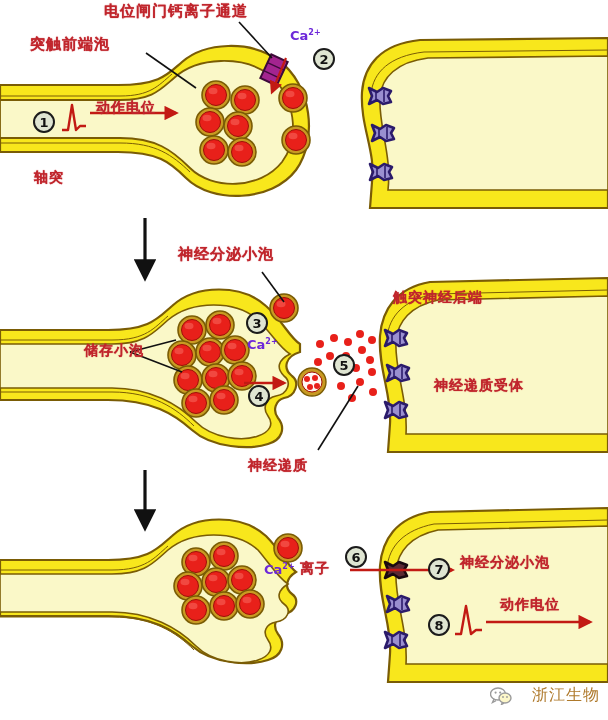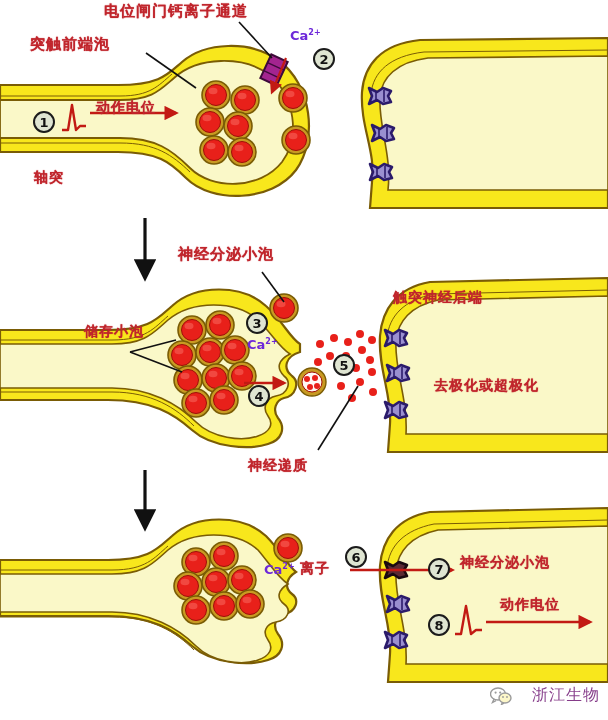--- a/index.html
+++ b/index.html
@@ -35,21 +35,21 @@
     background:#dfe5d2;border:2px solid #1b1b1b;
     color:#111;font-size:13px;font-weight:bold;
     display:flex;align-items:center;justify-content:center;
     font-family:"DejaVu Sans","Liberation Sans",sans-serif;
     box-sizing:border-box;
   }
 
   #watermark{
     position:absolute;right:8px;bottom:14px;
     display:flex;align-items:center;gap:20px;
-    color:#701a75;font-size:16px;
+    color:#a16207;font-size:16px;
     font-family:"DejaVu Sans","Liberation Sans",sans-serif;
     opacity:.85;
   }
   #watermark .wm-text{letter-spacing:1px;}
 </style>
 </head>
 <body>
 
 <div id="stage">
 
@@ -273,23 +273,23 @@
   <div class="cnlabel lbl-lg" style="left:30px;top:37px;">突触前端泡</div>
   <div class="cnlabel lbl-md" style="left:96px;top:100px;">动作电位</div>
   <div class="cnlabel lbl-md" style="left:34px;top:170px;">轴突</div>
   <div class="ionlabel" style="left:290px;top:28px;">
     <span>Ca</span><sup>2+</sup>
   </div>
   <div class="stepnum" style="left:33px;top:111px;">1</div>
   <div class="stepnum" style="left:313px;top:48px;">2</div>
 
   <div class="cnlabel lbl-lg" style="left:178px;top:247px;">神经分泌小泡</div>
-  <div class="cnlabel lbl-md" style="left:84px;top:324px;">储存小泡</div>
+  <div class="cnlabel lbl-md" style="left:84px;top:343px;">储存小泡</div>
   <div class="cnlabel lbl-md" style="left:393px;top:290px;">触突神经后端</div>
-  <div class="cnlabel lbl-md" style="left:434px;top:378px;">去极化或超极化</div>
+  <div class="cnlabel lbl-md" style="left:434px;top:378px;">神经递质受体</div>
   <div class="cnlabel lbl-md" style="left:248px;top:458px;">神经递质</div>
   <div class="ionlabel" style="left:247px;top:337px;">
     <span>Ca</span><sup>2+</sup>
   </div>
   <div class="stepnum" style="left:246px;top:312px;">3</div>
   <div class="stepnum" style="left:248px;top:385px;">4</div>
   <div class="stepnum" style="left:333px;top:354px;">5</div>
 
   <div class="cnlabel lbl-md" style="left:300px;top:561px;">离子</div>
   <div class="cnlabel lbl-md" style="left:460px;top:555px;">神经分泌小泡</div>

